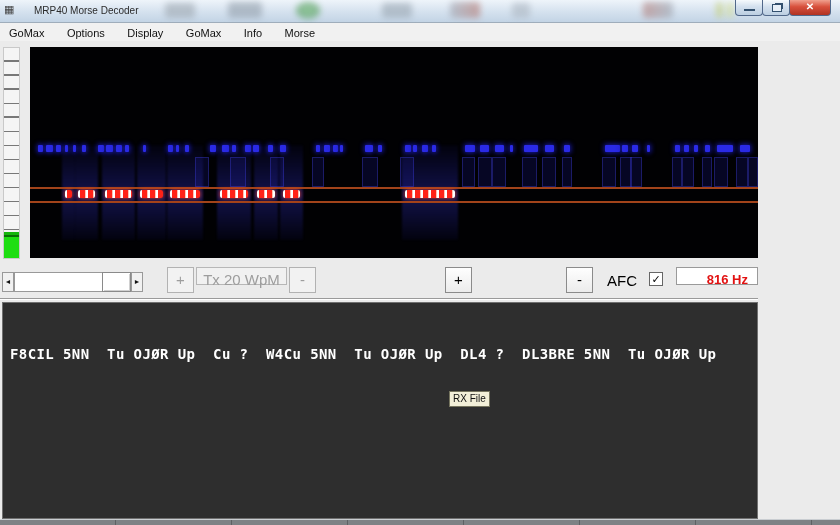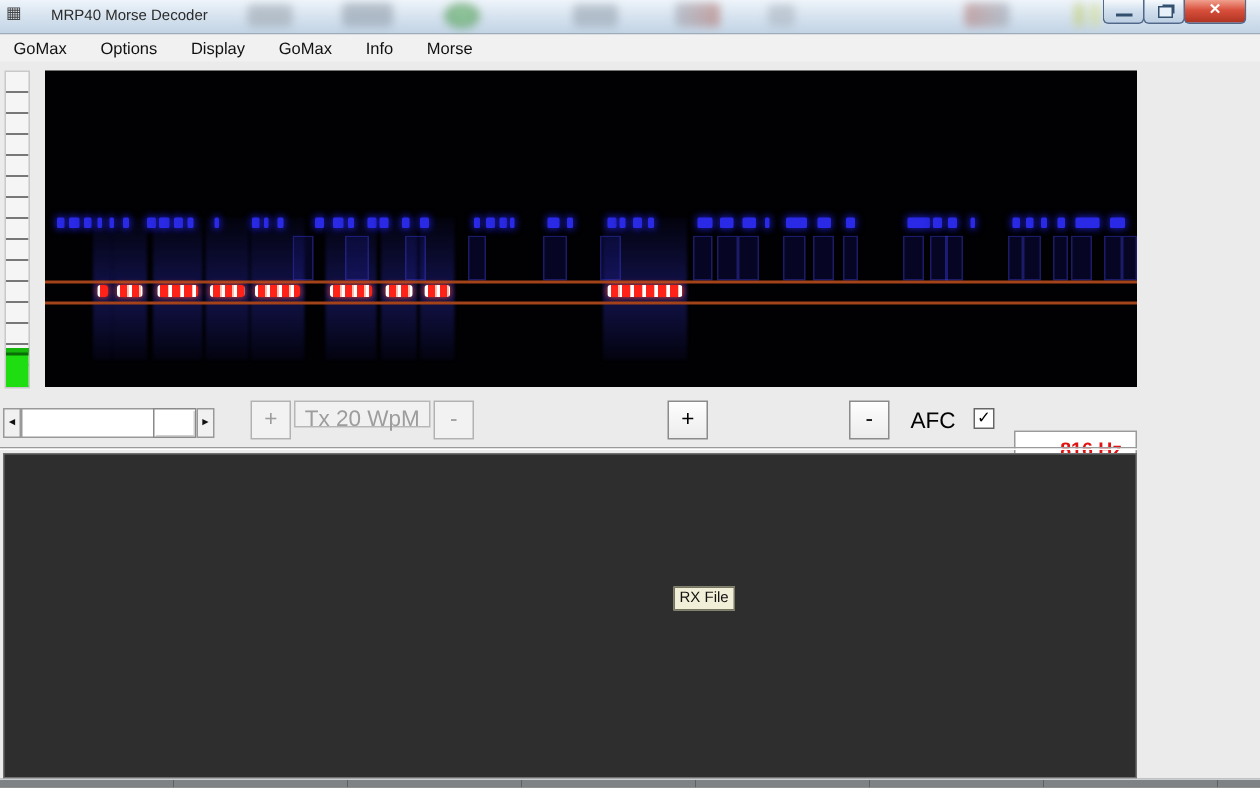--- a/index.html
+++ b/index.html
@@ -56,21 +56,21 @@
   .sb-thumb{position:absolute;left:102px;top:272px;width:29px;height:20px;box-sizing:border-box;
     background:#fff;border:1px solid #8a8a8a;box-shadow:inset 1px 1px 0 #fff,inset -1px -1px 0 #d0d0d0;}
   .btn{position:absolute;top:267px;height:26px;box-sizing:border-box;background:linear-gradient(#fefefe,#ececec);
     border:1px solid #8b8b8b;font-size:15px;text-align:center;line-height:23px;color:#000;cursor:default;}
   .btn.dis{color:#9d9d9d;background:#f2f2f2;border-color:#b2b2b2;}
   .disp{position:absolute;top:267px;height:18px;box-sizing:border-box;border:1px solid #9a9a9a;
     font-size:15px;text-align:center;line-height:24px;}
   .disp.tx{left:196px;width:91px;background:#f1f1f1;color:#9d9d9d;border-color:#b7b7b7;}
   .disp.rx{left:473px;width:91px;background:#ffffe4;color:#1b1bd0;}
   .disp.freq{left:676px;width:82px;background:#fff;color:#e21212;font-size:13px;font-weight:bold;
-    text-align:right;padding-right:9px;margin-top:20px;}
+    text-align:right;padding-right:9px;}
   .afc-label{position:absolute;left:607px;top:272px;font-size:15px;color:#000;}
   .afc-box{position:absolute;left:649px;top:272px;width:14px;height:14px;box-sizing:border-box;
     background:#fff;border:1px solid #666;font-size:11px;line-height:12px;text-align:center;color:#000;}
 
   .sep{position:absolute;left:0;top:298px;width:758px;height:0;border-top:1px solid #9a9a9a;border-bottom:1px solid #fff;}
 
   
   .rxarea{position:absolute;left:2px;top:302px;width:756px;height:217px;box-sizing:border-box;
     background:#2e2e2e;border:1px solid #707070;color:#fff;
     font-family:"DejaVu Sans Mono","Liberation Mono",monospace;font-weight:bold;font-size:14px;
@@ -237,19 +237,20 @@
 
   <span class="afc-label">AFC</span>
   <div class="afc-box">
     <span>✓</span>
   </div>
   <div class="disp freq">816 Hz</div>
 
   <div class="sep"></div>
 
   <div class="rxarea">
+    <div>F8CIL 5NN  Tu OJØR Up  Cu ?  W4Cu 5NN  Tu OJØR Up  DL4 ?  DL3BRE 5NN  Tu OJØR Up</div>
   </div>
 
   <div class="tooltip">RX File</div>
 
   <div class="taskbar"></div>
 
 </div>
 
 </body></html>

